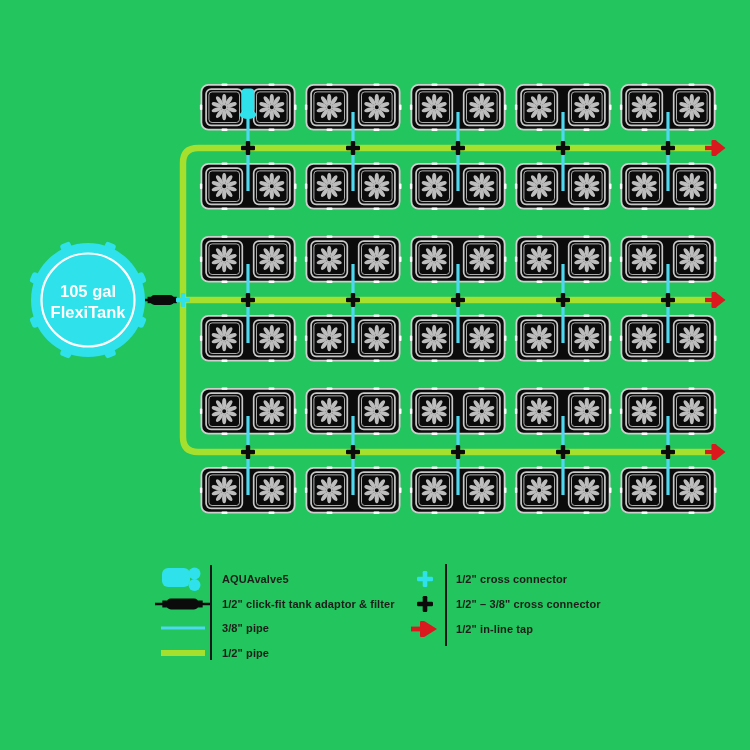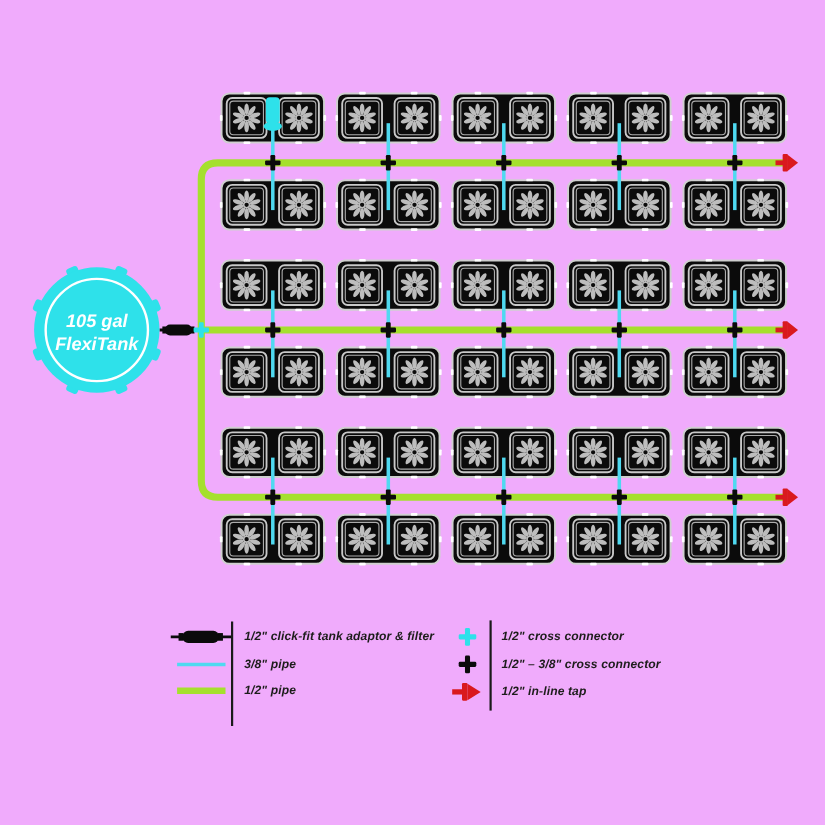--- a/index.html
+++ b/index.html
@@ -1,17 +1,17 @@
 <!DOCTYPE html>
 <html><head>
 <meta charset="utf-8">
 <style>
   html,body{margin:0;padding:0;background:#fff;}
-  #page{position:relative;width:750px;height:750px;background:#f0abfc;overflow:hidden;
-        font-family:"Liberation Sans",sans-serif;font-style:italic;}
+  #page{position:relative;width:750px;height:750px;background:#22c55e;overflow:hidden;
+        font-family:"Liberation Sans",sans-serif;}
   #diagram-svg{position:absolute;left:0;top:0;}
   .tank-label{font-family:"Liberation Sans",sans-serif;font-weight:bold;fill:#ffffff;}
   .legend{position:absolute;}
   .legend-left{left:155px;top:567px;width:290px;}
   .legend-right{left:405px;top:566px;width:290px;}
   .lg-divider{position:absolute;width:1.6px;background:#1a1a1a;top:-2px;}
   .legend-left .lg-divider{left:55px;height:95px;}
   .legend-right .lg-divider{left:40px;height:82px;}
   .lg-row{display:flex;align-items:center;}
   .legend-left .lg-row{height:24.5px;}
@@ -211,20 +211,30 @@
         </g>
       </g>
     <text class="tank-label" x="88" y="297" font-size="16.5" text-anchor="middle">105 gal</text>
     <text class="tank-label" x="88" y="318" font-size="16.5" text-anchor="middle">FlexiTank</text>
   </svg>
 
   <div class="legend legend-left">
     <div class="lg-divider"></div>
     <div class="lg-row">
       <span class="lg-icon">
+        <svg width="44" height="26" viewBox="0 0 44 26">
+          <rect x="1" y="2" width="28" height="19" rx="6" fill="#2ee1ea"></rect>
+          <circle cx="33.5" cy="7.5" r="6" fill="#2ee1ea"></circle>
+          <circle cx="33.5" cy="19" r="6" fill="#2ee1ea"></circle>
+        </svg>
+      </span>
+      <span class="lg-label">AQUAvalve5</span>
+    </div>
+    <div class="lg-row">
+      <span class="lg-icon">
         <svg width="60" height="18" viewBox="0 0 60 18">
           <line x1="0" y1="9" x2="60" y2="9" stroke="#0b0b0b" stroke-width="2.6"></line>
           <rect x="8" y="5.2" width="5" height="7.6" fill="#0b0b0b"></rect>
           <rect x="47" y="5.2" width="5" height="7.6" fill="#0b0b0b"></rect>
           <rect x="12" y="3" width="36" height="12" rx="5.5" fill="#0b0b0b"></rect>
         </svg>
       </span>
       <span class="lg-label">1/2" click-fit tank adaptor &amp; filter</span>
     </div>
     <div class="lg-row">

